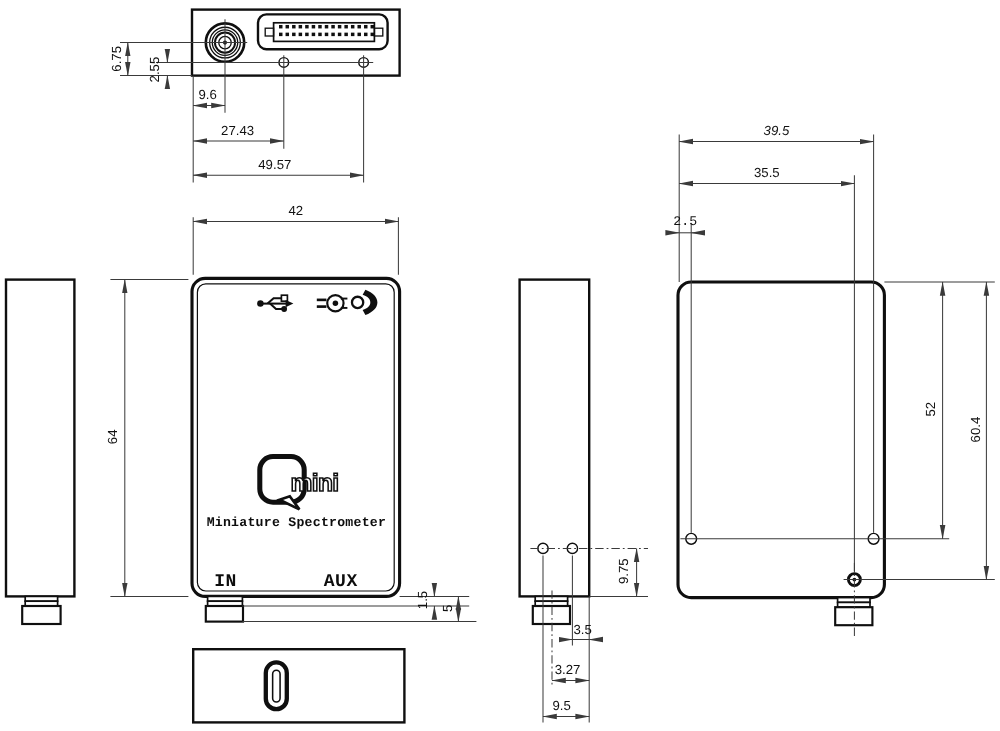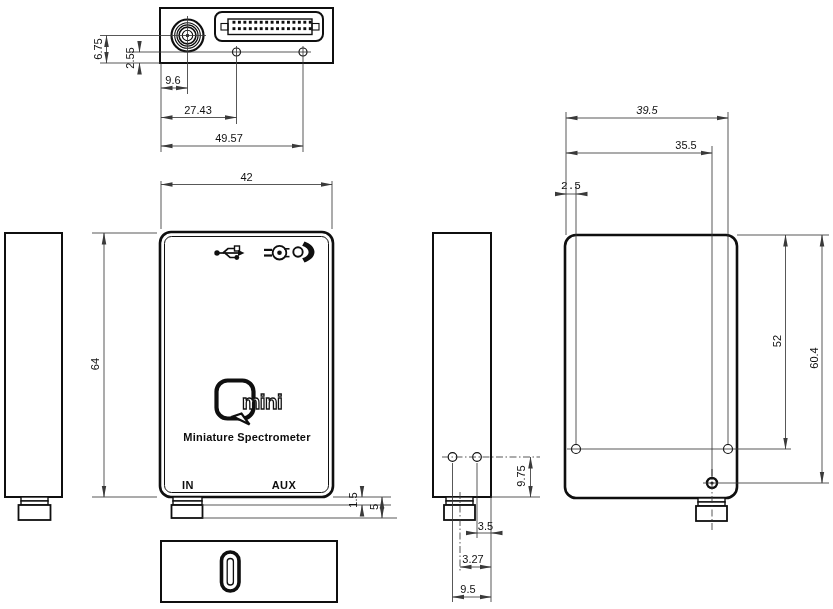--- a/index.html
+++ b/index.html
@@ -3,23 +3,23 @@
 <meta charset="utf-8">
 <style>
   html,body{margin:0;padding:0;background:#fff;}
   .canvas{position:relative;width:833px;height:609px;background:#fff;overflow:hidden;
           font-family:"Liberation Sans",sans-serif;}
   .canvas svg{position:absolute;left:0;top:0;}
   .dim-label{position:absolute;transform:translate(-50%,-50%);font-size:11px;color:#111;
              white-space:nowrap;line-height:1;}
   .dim-label.rot{transform:translate(-50%,-50%) rotate(-90deg);}
   .device-text{position:absolute;transform:translate(-50%,-50%);color:#0d0d0d;
-               font-weight:bold;white-space:nowrap;line-height:1;}
+               font-weight:bold;white-space:nowrap;line-height:1;font-family:Liberation Mono, monospace;}
   .subtitle{font-size:11px;letter-spacing:0.2px;}
-  .port-label{font-size:11px;letter-spacing:0.5px;}
+  .port-label{font-size:15px;letter-spacing:0.5px;}
 </style>
 </head>
 <body>
 
 <div class="canvas">
 
 <svg width="833" height="609" viewBox="0 0 833 609">
   <defs>
     <marker id="arr" viewBox="0 0 12 6" refX="11.5" refY="3" markerWidth="12" markerHeight="6" markerUnits="userSpaceOnUse" orient="auto-start-reverse">
       <path d="M0,0.7 L12,3 L0,5.3 Z" fill="#3a3a3a"></path>
@@ -246,21 +246,21 @@
 <span class="dim-label rot" style="left:95px;top:364px;">64</span>
 <span class="dim-label rot" style="left:352.5px;top:500px;">1.5</span>
 <span class="dim-label rot" style="left:373.5px;top:507px;">5</span>
 
 <span class="dim-label rot" style="left:520.5px;top:475.5px;">9.75</span>
 <span class="dim-label" style="left:485.5px;top:526px;">3.5</span>
 <span class="dim-label" style="left:473px;top:559px;">3.27</span>
 <span class="dim-label" style="left:468px;top:589px;">9.5</span>
 
 <span class="dim-label" style="left:647px;top:110px;font-style:italic;">39.5</span>
-<span class="dim-label" style="left:639px;top:145px;margin-left:47px;">35.5</span>
+<span class="dim-label" style="left:639px;top:145px;">35.5</span>
 <span class="dim-label" style="left:571px;top:186px;font-family:Liberation Mono, monospace;">2.5</span>
 <span class="dim-label rot" style="left:777px;top:341px;">52</span>
 <span class="dim-label rot" style="left:813.5px;top:358px;">60.4</span>
 
 <span class="device-text subtitle" style="left:247px;top:437px;">Miniature Spectrometer</span>
 <span class="device-text port-label" style="left:188px;top:485px;">IN</span>
 <span class="device-text port-label" style="left:271px;top:485px;margin-left:13px;">AUX</span>
 
 </div>
 

